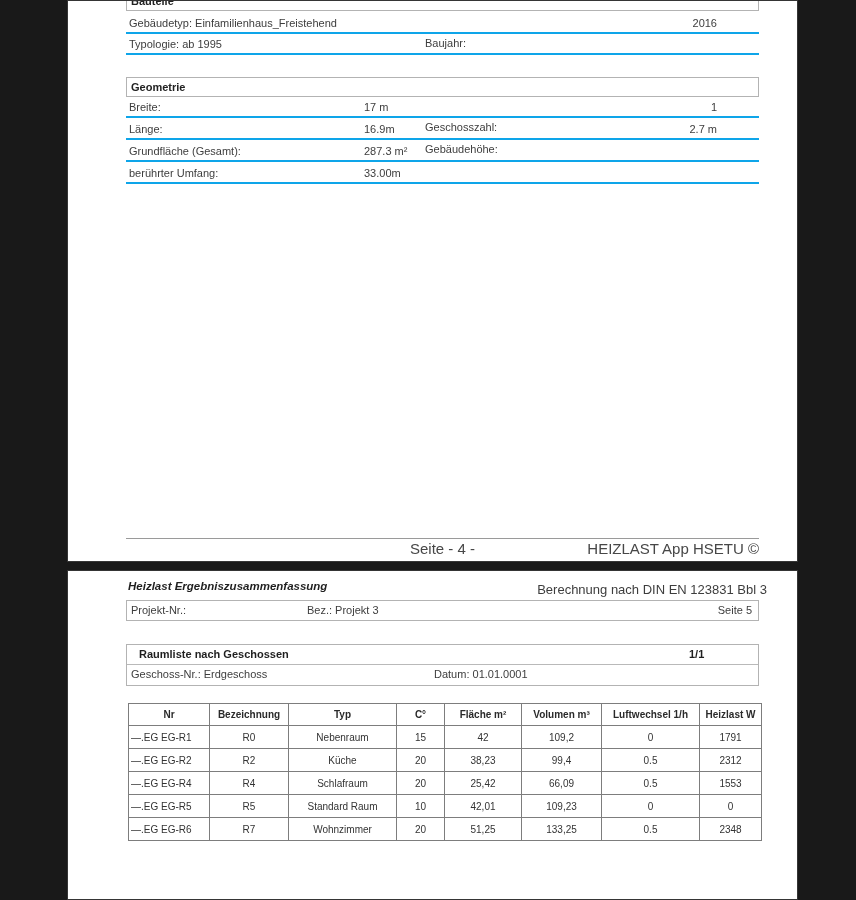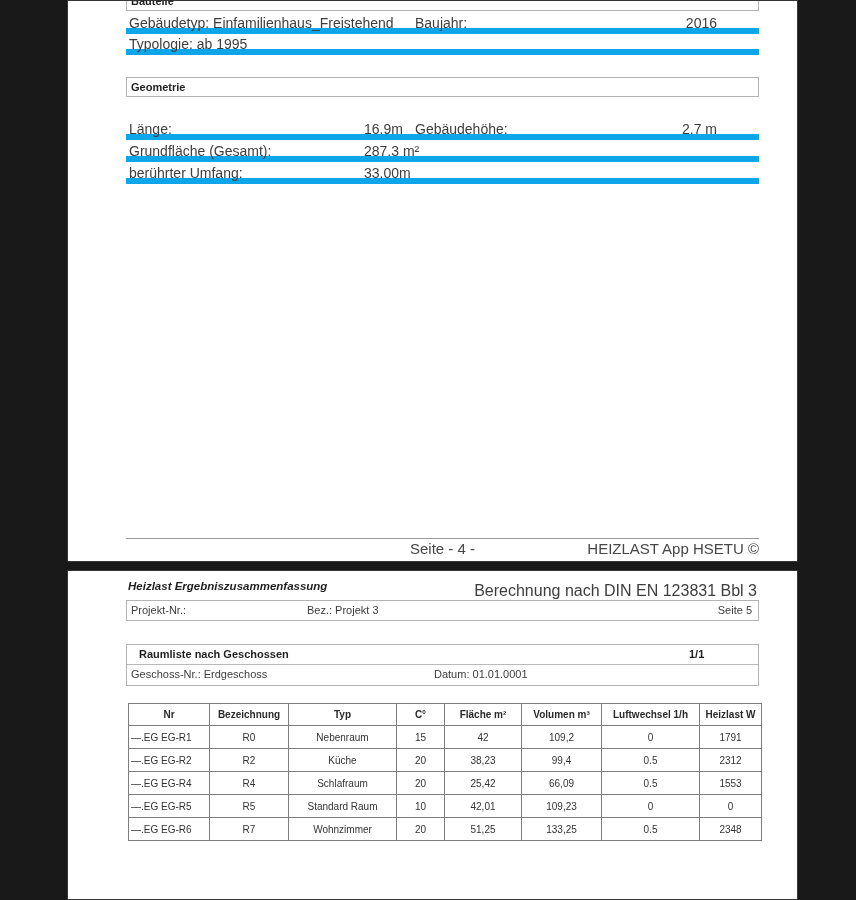--- a/index.html
+++ b/index.html
@@ -21,40 +21,40 @@
 
   
   .sec-box {
     position:absolute; left:58px; width:633px; height:20px;
     border:1px solid #b3b3b3;
     font-size:11px; font-weight:bold; color:#222;
     line-height:19px; padding-left:4px;
   }
   .d-row {
     position:absolute; left:58px; width:633px; height:21px;
-    border-bottom:6px solid #0ea5e9;
-    font-size:14px; line-height:20px; color:#3d3d3d;
+    border-bottom:2px solid #0ea5e9;
+    font-size:11px; line-height:20px; color:#3d3d3d;
   }
   .d-row .lbl      { position:absolute; left:3px;  white-space:nowrap; }
   .d-row .val-left { position:absolute; left:238px; white-space:nowrap; }
-  .d-row .lbl-mid  { position:absolute; left:289px; white-space:nowrap; }
+  .d-row .lbl-mid  { position:absolute; left:299px; white-space:nowrap;margin-top:20px; }
   .d-row .val-right{ position:absolute; right:42px; white-space:nowrap; }
 
   
   .p4-footer {
     position:absolute; left:58px; width:633px; top:537px; height:20px;
     border-top:1px solid #9a9a9a;
     font-size:15px; color:#474747; line-height:19px;
   }
   .p4-footer .center { position:absolute; left:0; width:100%; text-align:center; }
   .p4-footer .right  { position:absolute; right:0; }
 
   
   .p5-title { position:absolute; left:60px; top:9px; font-size:11.5px; font-weight:bold; color:#1f1f1f;font-style:italic; }
-  .p5-norm  { position:absolute; right:40px; top:11px; font-size:16px; color:#3d3d3d; }
+  .p5-norm  { position:absolute; right:30px; top:11px; font-size:13px; color:#3d3d3d; }
   .p5-projbox {
     position:absolute; left:58px; top:29px; width:633px; height:21px;
     border:1px solid #b3b3b3; font-size:11px; line-height:19px; color:#3d3d3d;
   }
   .p5-projbox .nr  { position:absolute; left:4px; }
   .p5-projbox .bez { position:absolute; left:180px; }
   .p5-projbox .seite { position:absolute; right:6px; }
 
   .p5-raumbox {
     position:absolute; left:58px; top:73px; width:633px;
@@ -102,20 +102,26 @@
     <span class="val-right">2016</span>
   </div>
   <div class="d-row" style="top:33px;">
     <span class="lbl">Typologie: ab 1995</span>
   </div>
 
   <div class="sec-box" style="top:76px;">
     <span>Geometrie</span>
   </div>
 
+  <div class="d-row" style="top:96px;">
+    <span class="lbl">Breite:</span>
+    <span class="val-left">17 m</span>
+    <span class="lbl-mid">Geschosszahl:</span>
+    <span class="val-right">1</span>
+  </div>
   <div class="d-row" style="top:118px;">
     <span class="lbl">Länge:</span>
     <span class="val-left">16.9m</span>
     <span class="lbl-mid">Gebäudehöhe:</span>
     <span class="val-right">2.7 m</span>
   </div>
   <div class="d-row" style="top:140px;">
     <span class="lbl">Grundfläche (Gesamt):</span>
     <span class="val-left">287.3 m²</span>
   </div>

